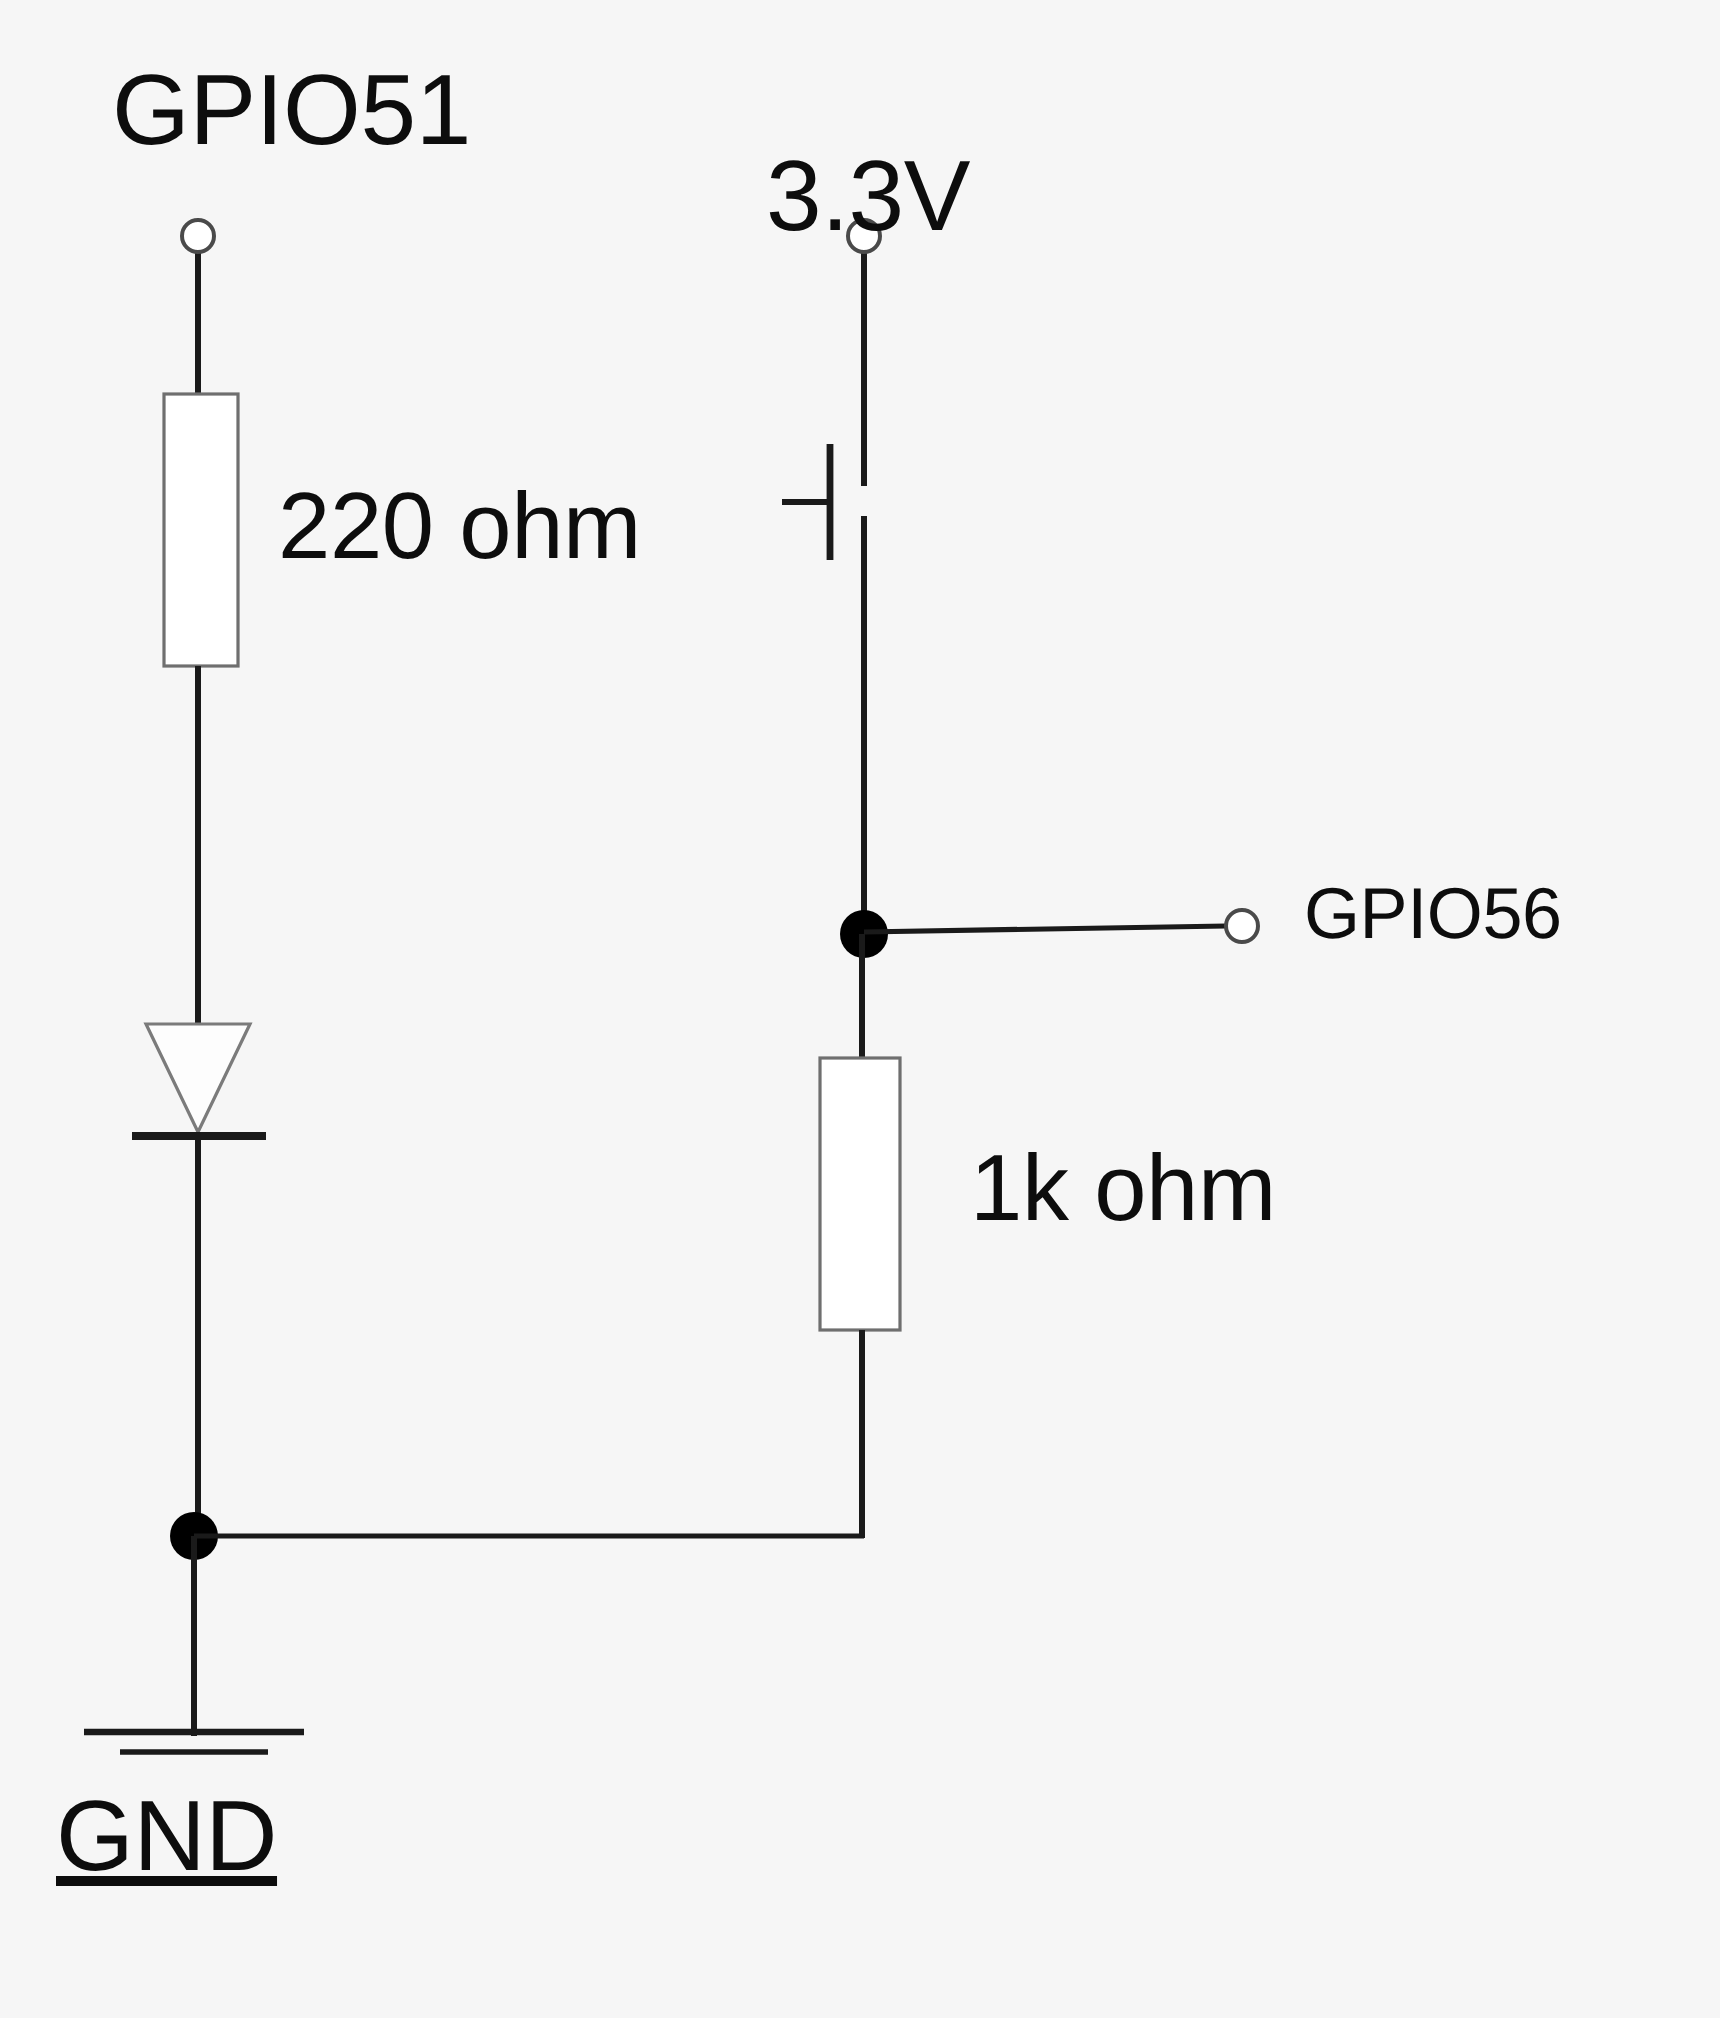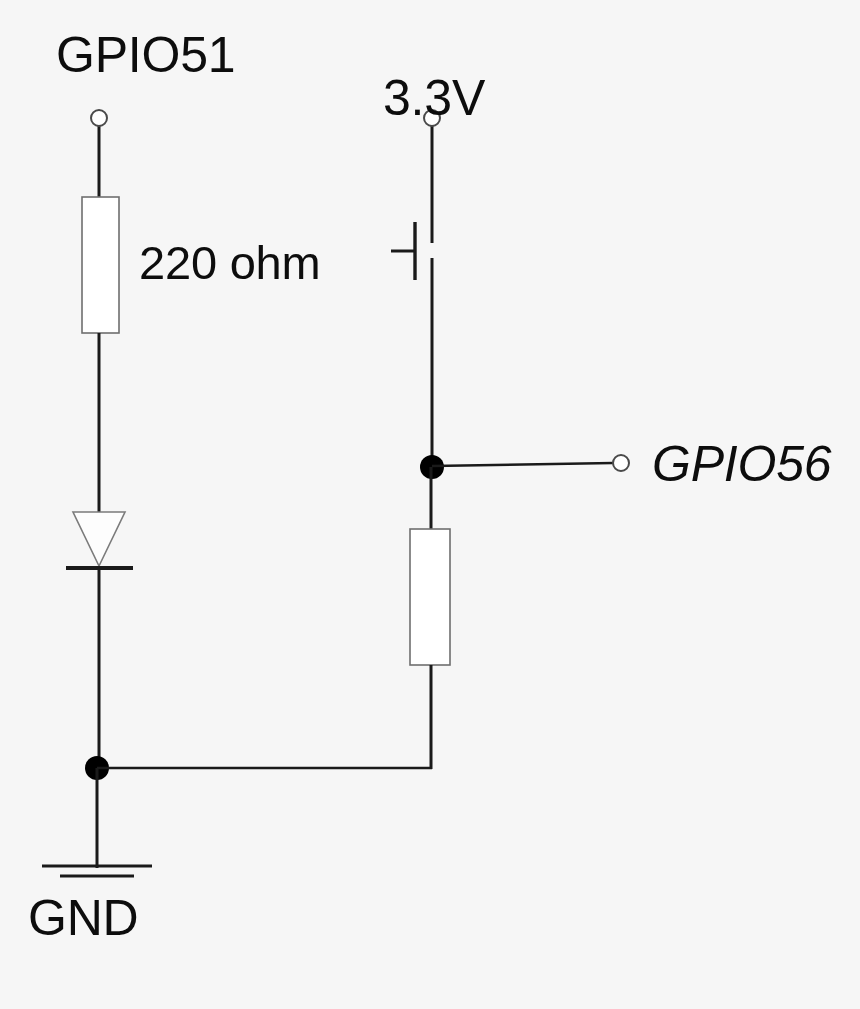--- a/index.html
+++ b/index.html
@@ -90,23 +90,23 @@
     font-family: "Liberation Sans", sans-serif;
     font-weight: 400;
     white-space: nowrap;
     line-height: 1;
     letter-spacing: -0.2px;
   }
   #label-gpio51 { left: 56px;  top: 30px;  font-size: 50px; }
   #label-33v    { left: 383px; top: 30px;  font-size: 50px; margin-top: 43px; }
   #label-220ohm { left: 127px; top: 239px; font-size: 47px; margin-left: 12px; }
   #label-btn    { left: 467px; top: 226px; font-size: 47px; }
-  #label-gpio56 { left: 652px; top: 439px; font-size: 50px; font-style: italic; }
+  #label-gpio56 { left: 652px; top: 439px; font-size: 36px; }
   #label-1kohm  { left: 485px; top: 570px; font-size: 47px; }
-  #label-gnd    { left: 28px;  top: 893px; font-size: 50px; }
+  #label-gnd    { left: 28px;  top: 893px; font-size: 50px; text-decoration: underline; }
 </style>
 </head>
 <body>
 
 <div id="schematic-root">
 
   <svg id="circuit-svg" viewBox="0 0 860 1009" xmlns="http://www.w3.org/2000/svg">
 
     <line class="wire" x1="99" y1="126" x2="99" y2="198"></line>
 
@@ -155,16 +155,17 @@
 
   <div class="label" id="label-gpio51">GPIO51</div>
 
   <div class="label" id="label-33v">3.3V</div>
 
   <div class="label" id="label-220ohm">220 ohm</div>
 
 
   <div class="label" id="label-gpio56">GPIO56</div>
 
+  <div class="label" id="label-1kohm">1k ohm</div>
 
   <div class="label" id="label-gnd">GND</div>
 
 </div>
 
 </body></html>

